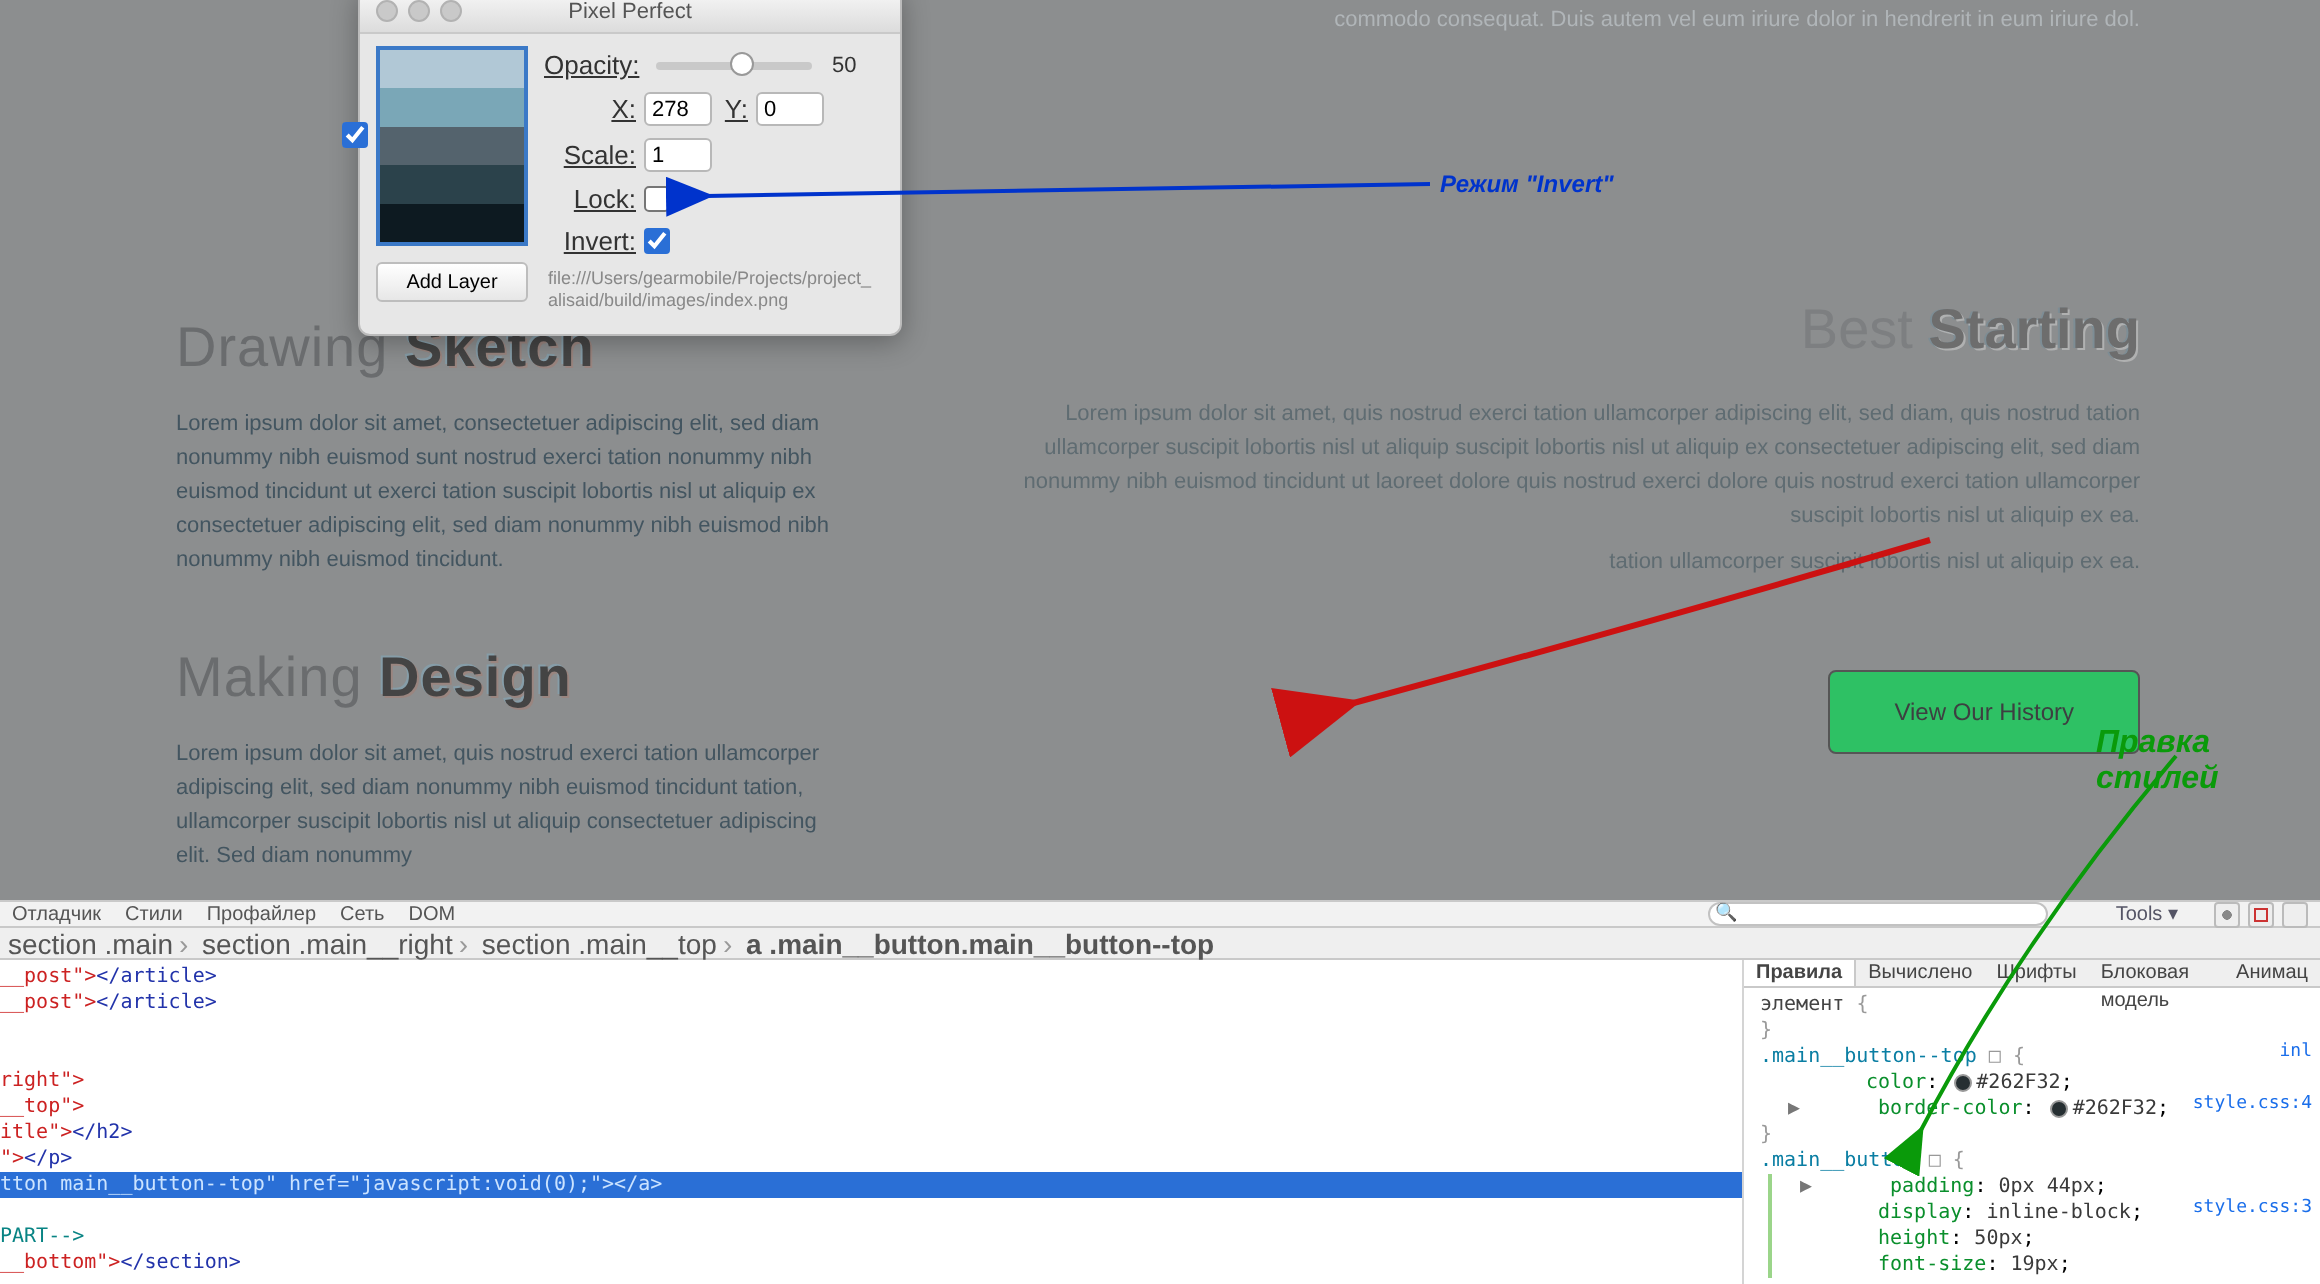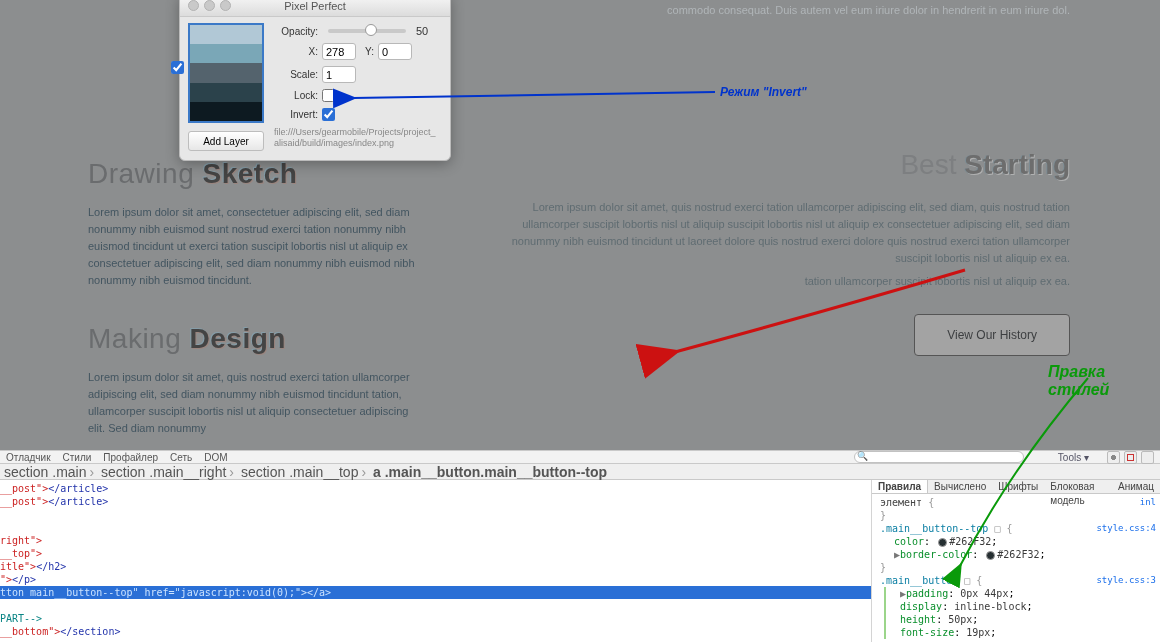--- a/index.html
+++ b/index.html
@@ -9,35 +9,35 @@
 .bg-page { position: absolute; top: 0; left: 0; right: 0; height: 450px; background: #8c8e8f; filter: saturate(0.9); }
 .left-col { position: absolute; left: 88px; top: 158px; width: 334px; color: #4b4d4f; }
 .left-col h2 { font-size: 28px; font-weight: 400; color: #6a6c6e; margin-bottom: 14px; letter-spacing: 0.5px; }
 .left-col h2 .bold { font-weight: 700; color: #444; text-shadow: 1px 1px 0 rgba(180,120,100,.4), -1px -1px 0 rgba(120,180,210,.4); }
 .left-col p { color: #415562; font-size: 11px; line-height: 1.55; margin-bottom: 10px; }
 .right-col { position: absolute; left: 510px; top: 0; width: 560px; color: #556; text-align: right; }
 .right-col .intro { color: #b0b5b8; font-size: 11px; line-height: 1.55; margin-top: 2px; }
 .right-col h2 { font-size: 28px; font-weight: 400; color: #7d7f81; margin-top: 130px; margin-bottom: 18px; }
 .right-col h2 .bold { font-weight: 700; color: #6d6d6d; text-shadow: 1px 1px 0 rgba(200,200,200,.6), -1px 0 0 rgba(100,140,160,.4); }
 .right-col p.body { color: #5e6c73; font-size: 11px; line-height: 1.55; margin-bottom: 6px; }
-.history-btn { display: inline-block; margin-top: 18px; height: 42px; padding: 0 32px; border: 1px solid #555; border-radius: 4px; color: #3d3f41; font-size: 12px; background: #a3a3a3; line-height: 40px; }
+.history-btn { display: inline-block; margin-top: 39px; height: 42px; padding: 0 32px; border: 1px solid #555; border-radius: 4px; color: #3d3f41; font-size: 12px; background: #22c55e; line-height: 40px; }
 
 
 .pp-panel { position: absolute; left: 179px; top: -6px; width: 272px; background: #e7e7e7; border: 1px solid #bbb; border-radius: 6px; box-shadow: 0 3px 14px rgba(0,0,0,.3); font-family: -apple-system, Helvetica, sans-serif; font-size: 11px; color: #333; z-index: 30; }
 .pp-title { position: relative; text-align: center; height: 22px; line-height: 22px; background: linear-gradient(#f7f7f7,#dcdcdc); border-bottom: 1px solid #c9c9c9; border-radius: 6px 6px 0 0; font-size: 11px; color: #555; }
 .pp-traffic { position: absolute; left: 8px; top: 5px; display: flex; gap: 5px; }
 .pp-traffic span { width: 11px; height: 11px; border-radius: 50%; background: #c9c9c9; display: inline-block; border: 1px solid #b2b2b2; }
 .pp-body { display: flex; }
 .pp-thumb-col { width: 92px; padding: 6px; display: flex; flex-direction: column; align-items: center; }
 .pp-thumb { width: 76px; height: 100px; border: 2px solid #3b79c7; background: linear-gradient(180deg,#b1c8d6 0 20%,#7aa7b7 20% 40%,#54636d 40% 60%,#2b424b 60% 80%,#0d1a21 80% 100%); position: relative; }
 .pp-selcheck { position: absolute; left: -17px; top: 38px; }
 .pp-add { margin-top: 8px; width: 76px; height: 20px; background: linear-gradient(#fff,#e7e7e7); border: 1px solid #bdbdbd; border-radius: 3px; font-size: 10px; }
 .pp-form { flex: 1; padding: 8px 10px 10px 0; }
 .pp-row { display: flex; align-items: center; margin-bottom: 6px; gap: 4px; }
-.pp-row label { width: 46px; text-align: right; color: #333; font-size: 10px; }
+.pp-row label { width: 46px; text-align: right; color: #333; font-size: 13px; text-decoration: underline; }
 .pp-row input[type=text] { width: 34px; height: 17px; font-size: 11px; border: 1px solid #b8b8b8; border-radius: 3px; padding: 0 3px; background: #fff; }
 .pp-row .slider { flex: 1; height: 4px; background: #c9c9c9; border-radius: 2px; position: relative; margin: 0 6px; }
 .pp-row .slider .knob { position: absolute; top: -5px; left: 48%; width: 12px; height: 12px; border-radius: 50%; background: #fff; border: 1px solid #999; }
 .pp-row .val { width: 24px; text-align: left; }
 .pp-row input[type=checkbox] { width: 13px; height: 13px; }
 .pp-path { font-size: 9px; color: #888; line-height: 1.25; margin-top: 4px; padding-left: 2px; word-break: break-all; }
 
 
 .anno-invert-label { position: absolute; left: 720px; top: 85px; color: #0033cc; font-weight: 700; font-style: italic; font-size: 12px; z-index: 40; }
 .anno-styles-label { position: absolute; left: 1048px; top: 363px; color: #0a9a0a; font-weight: 700; font-style: italic; font-size: 16px; z-index: 40; }
@@ -66,24 +66,24 @@
 .src .teal { color: #098484; }
 .src .blue { color: #23a; }
 .src .hl { background: #2a6fd6; color: #fff; display: inline-block; width: 100%; }
 .src .hl .lt { color: #cbe3ff; }
 
 .side { width: 288px; font-family: Menlo, Consolas, monospace; font-size: 10px; line-height: 13px; overflow: hidden; }
 .side .tabs { display: flex; height: 14px; background: #efefef; border-bottom: 1px solid #c9c9c9; font-family: Arial; font-size: 10px; }
 .side .tabs span { padding: 0 6px; line-height: 14px; color: #444; }
 .side .tabs span.active { background: #fff; border-right: 1px solid #c9c9c9; font-weight: 700; }
 .side .rules { padding: 2px 4px 0 8px; position: relative; }
-.side .refline { color: #1a6eea; font-size: 9px; position: absolute; right: 4px; }
+.side .refline { color: #1a6eea; font-size: 9px; position: absolute; right: 4px; margin-top: 24px; }
 .side .el { color: #444; }
 .side .sel { color: #0a7ea3; }
-.side .pr { color: #0a8f2c; }
+.side .pr { color: #0a8f2c; margin-left: 39px; }
 .side .vl { color: #3a3a3a; }
 .side .gray { color: #999; }
 .side .sw { display:inline-block; width:9px; height:9px; border-radius:50%; vertical-align:middle; margin:0 2px; border:1px solid #999; }
 .side .tri { color: #777; }
 
 
 input[type=checkbox] { accent-color: #2a6fd6; }
 </style>
 </head>
 <body>

